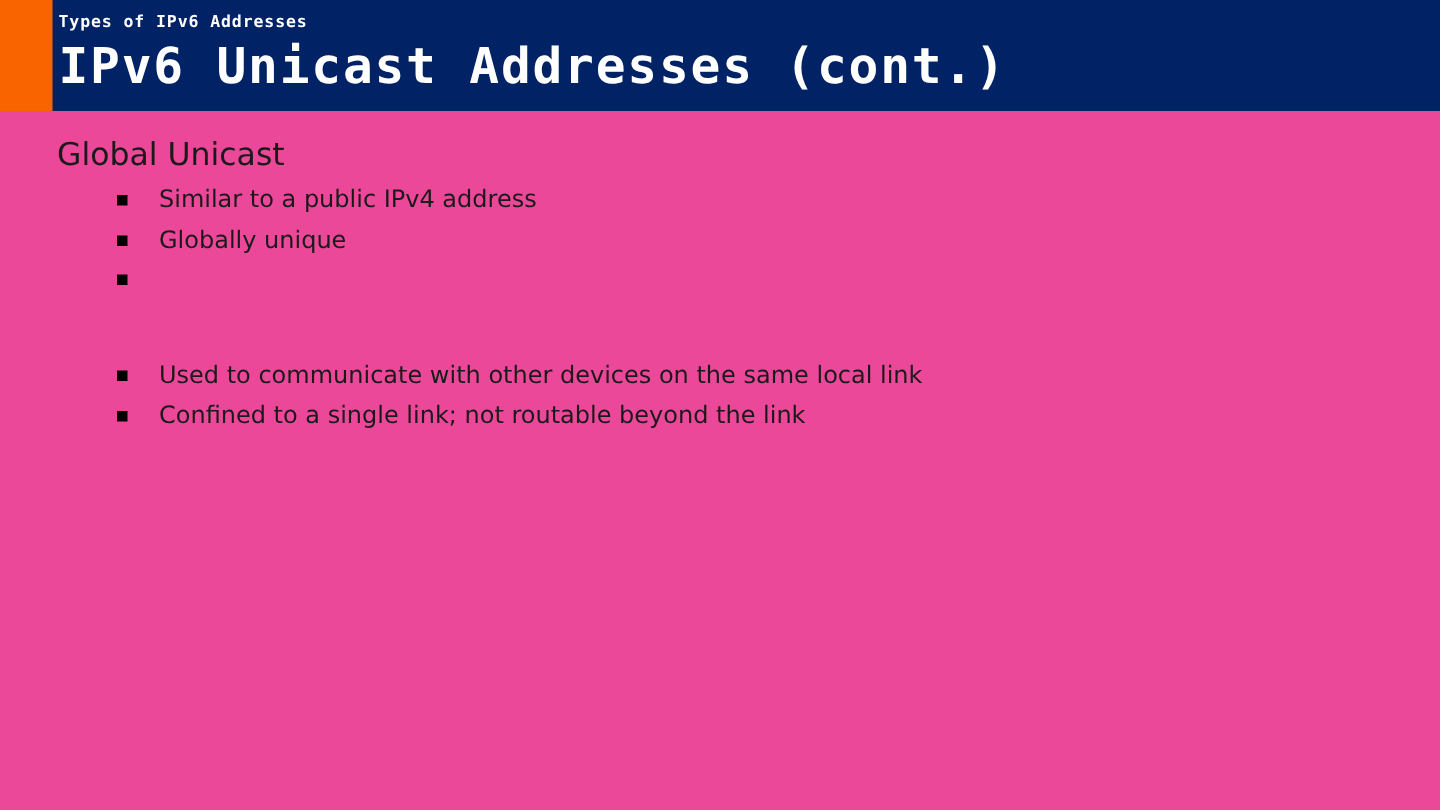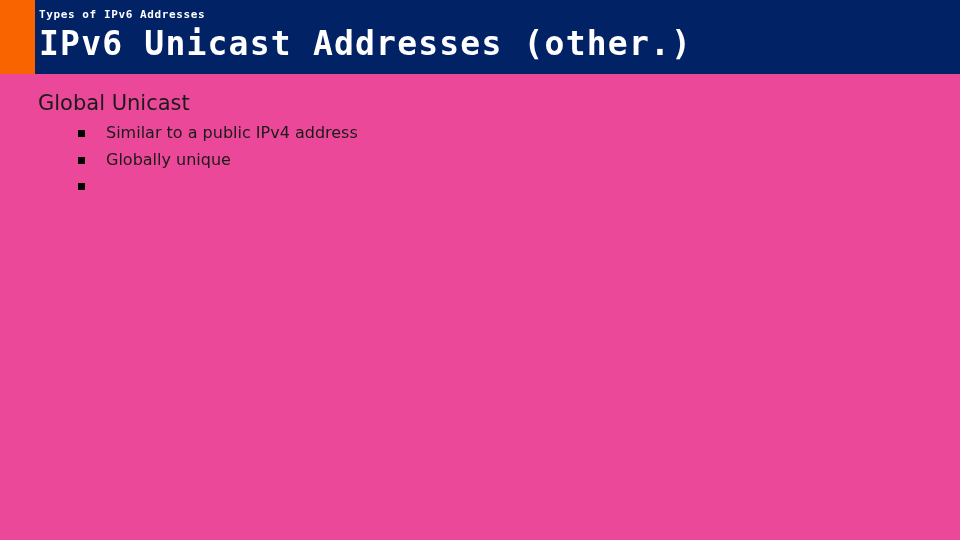--- a/index.html
+++ b/index.html
@@ -116,21 +116,21 @@
   .bullet-text {
     display: inline-block;
   }
 </style>
 </head>
 <body>
 
 <div class="slide-header">
   <div class="header-accent-bar"></div>
   <div class="header-eyebrow">Types of IPv6 Addresses</div>
-  <div class="header-title">IPv6 Unicast Addresses (other.)</div>
+  <div class="header-title">IPv6 Unicast Addresses (cont.)</div>
 </div>
 
 <div class="slide-body">
 
   <div class="section section-global">
     <h2 class="section-heading">Global Unicast</h2>
     <ul class="bullet-list">
       <li class="bullet-item">
         <span class="bullet-marker"></span>
         <span class="bullet-text">Similar to a public IPv4 address</span>
@@ -139,15 +139,25 @@
         <span class="bullet-marker"></span>
         <span class="bullet-text">Globally unique</span>
       </li>
       <li class="bullet-item">
         <span class="bullet-marker"></span>
       </li>
     </ul>
   </div>
 
   <div class="section section-linklocal">
+    <ul class="bullet-list">
+      <li class="bullet-item">
+        <span class="bullet-marker"></span>
+        <span class="bullet-text">Used to communicate with other devices on the same local link</span>
+      </li>
+      <li class="bullet-item">
+        <span class="bullet-marker"></span>
+        <span class="bullet-text">Confined to a single link; not routable beyond the link</span>
+      </li>
+    </ul>
   </div>
 
 </div>
 
 </body></html>

